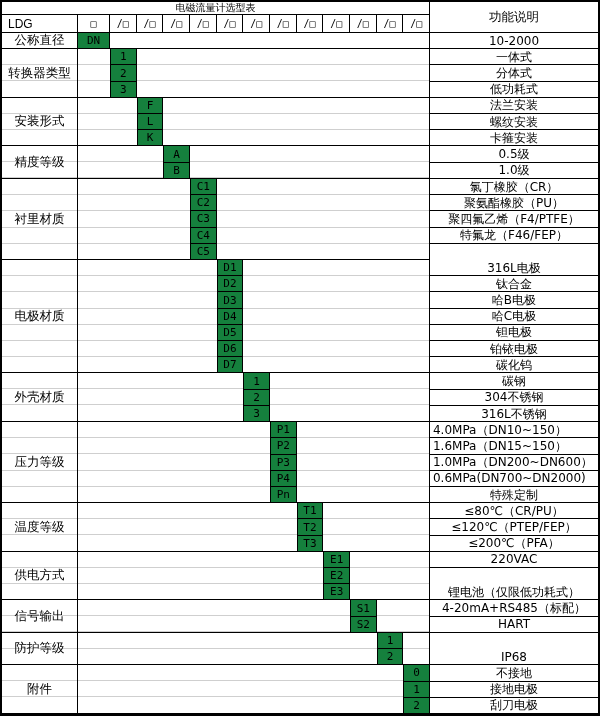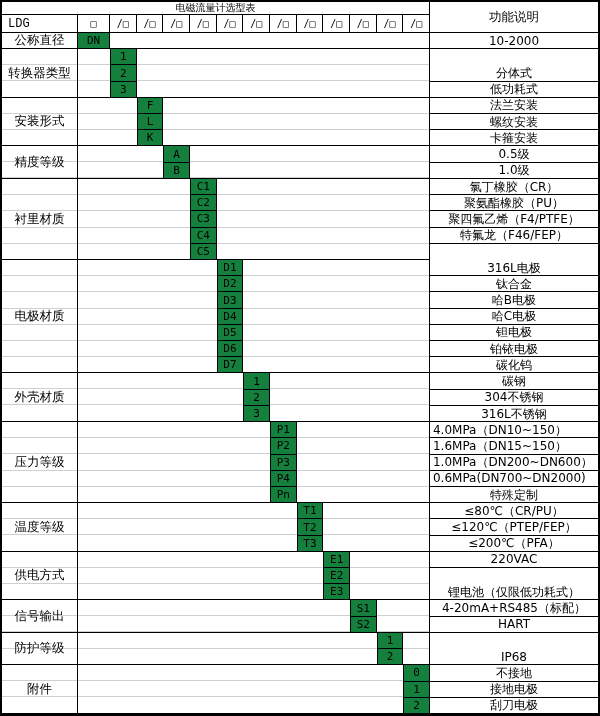--- a/index.html
+++ b/index.html
@@ -10,21 +10,21 @@
     display:grid;
     grid-template-columns:76px 32px repeat(12,1fr) 168px;
     grid-template-rows:13px 18px repeat(42,1fr);
   }
   .cell{display:flex;align-items:center;justify-content:center;
         box-sizing:border-box;overflow:hidden;white-space:nowrap;
         font-size:12px;line-height:1;}
   .title{font-size:10px;border-right:1px solid #000;border-bottom:1px solid #000;}
   .fh{font-size:12.5px;border-bottom:1px solid #000;}
   .ldg{justify-content:flex-start;padding-left:6px;
-       font-family:Liberation Mono, monospace;
+       font-family:Liberation Sans, sans-serif;
        border-right:1px solid #000;border-bottom:1px solid #000;}
   .box{font-size:10px;letter-spacing:0;
        font-family:"DejaVu Sans Mono","Liberation Mono",monospace;
        border-right:1px solid #000;border-bottom:1px solid #000;}
   .cat{font-size:12.5px;border-right:1px solid #000;border-bottom:1px solid #000;}
   .pad{border-bottom:1px solid #000;}
   .grid-lines{background-image:repeating-linear-gradient(to bottom,
       transparent 0,transparent 15.21px,#cfcfcf 15.21px,#cfcfcf 16.21px);}
   .pad-r{border-right:1px solid #000;}
   .code{font-size:11px;background:#15803d;
@@ -61,20 +61,21 @@
   <div class="cell code nl" style="grid-area:3/2/4/3">DN</div>
   <div class="cell pad pad-r" style="grid-area:3/3/4/15"></div>
   <div class="cell desc" style="grid-area:3/15/4/16">10-2000</div>
 
   <div class="cell cat grid-lines" style="grid-area:4/1/7/2">转换器类型</div>
   <div class="cell pad grid-lines" style="grid-area:4/2/7/3"></div>
   <div class="cell code" style="grid-area:4/3/5/4">1</div>
   <div class="cell code" style="grid-area:5/3/6/4">2</div>
   <div class="cell code" style="grid-area:6/3/7/4">3</div>
   <div class="cell pad pad-r grid-lines" style="grid-area:4/4/7/15"></div>
+  <div class="cell desc" style="grid-area:4/15/5/16">一体式</div>
   <div class="cell desc" style="grid-area:5/15/6/16">分体式</div>
   <div class="cell desc" style="grid-area:6/15/7/16">低功耗式</div>
 
   <div class="cell cat grid-lines" style="grid-area:7/1/10/2">安装形式</div>
   <div class="cell pad grid-lines" style="grid-area:7/2/10/4"></div>
   <div class="cell code" style="grid-area:7/4/8/5">F</div>
   <div class="cell code" style="grid-area:8/4/9/5">L</div>
   <div class="cell code" style="grid-area:9/4/10/5">K</div>
   <div class="cell pad pad-r grid-lines" style="grid-area:7/5/10/15"></div>
   <div class="cell desc" style="grid-area:7/15/8/16">法兰安装</div>

